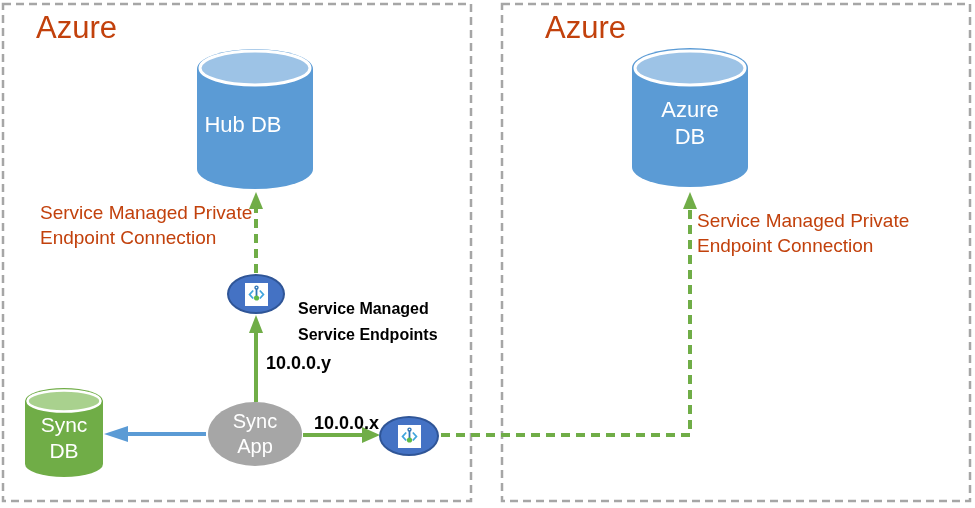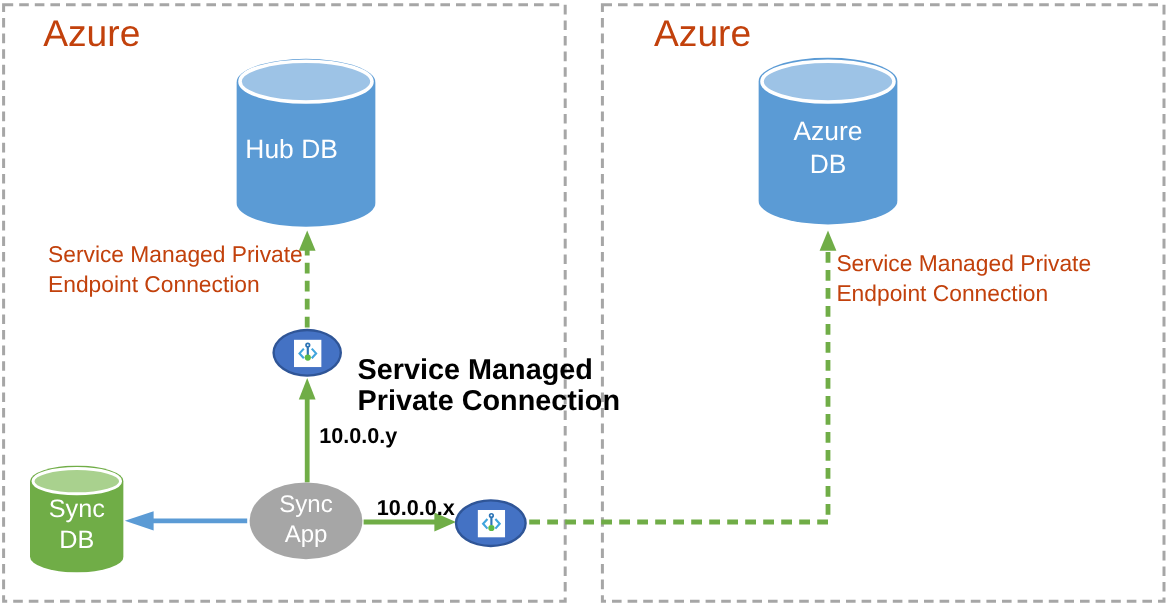--- a/index.html
+++ b/index.html
@@ -26,21 +26,21 @@
     position:absolute;border-radius:50%;
     background:#4472c4;border:2px solid #2f5597;
     display:flex;align-items:center;justify-content:center;
     box-sizing:border-box;
   }
   .app-ellipse{
     position:absolute;border-radius:50%;background:#a6a6a6;
     display:flex;align-items:center;justify-content:center;
   }
   .annot{font-size:19px;line-height:25px;color:#c2410c;white-space:nowrap;}
-  .annot-bold{font-weight:bold;font-size:24px;line-height:26px;color:#000;}
+  .annot-bold{font-weight:bold;font-size:16px;line-height:26px;color:#000;}
   .ip-label{font-size:18px;color:#000000;white-space:nowrap;font-weight:bold;}
 </style>
 </head>
 <body>
 
 <div id="canvas">
 
   <svg id="overlay" width="975" height="508" viewBox="0 0 975 508">
 
     <rect x="3" y="4" width="468" height="497" fill="none" stroke-width="2.5" stroke-dasharray="8 5" stroke="#a6a6a6"></rect>
@@ -135,19 +135,19 @@
     <div>Endpoint Connection</div>
   </div>
 
   <div class="abs annot" style="left:697px;top:208px">
     <div>Service Managed Private</div>
     <div>Endpoint Connection</div>
   </div>
 
   <div class="abs annot-bold" style="left:298px;top:296px">
     <div>Service Managed</div>
-    <div>Private Connection</div>
+    <div>Service Endpoints</div>
   </div>
 
   <div class="abs ip-label" style="left:266px;top:353px">10.0.0.y</div>
   <div class="abs ip-label" style="left:314px;top:413px">10.0.0.x</div>
 
 </div>
 
 </body></html>

